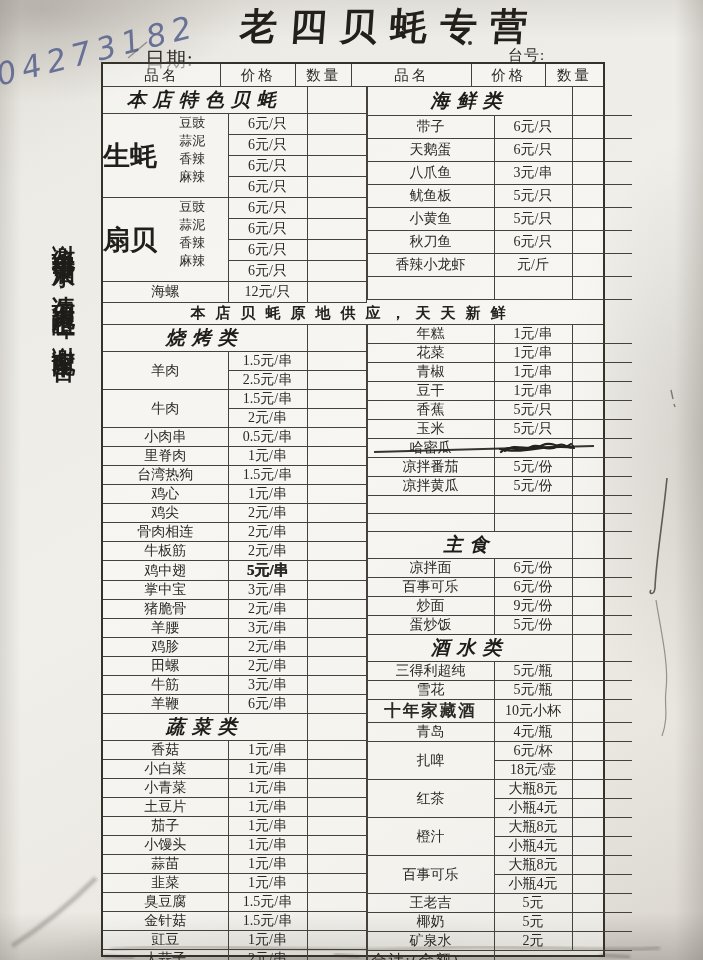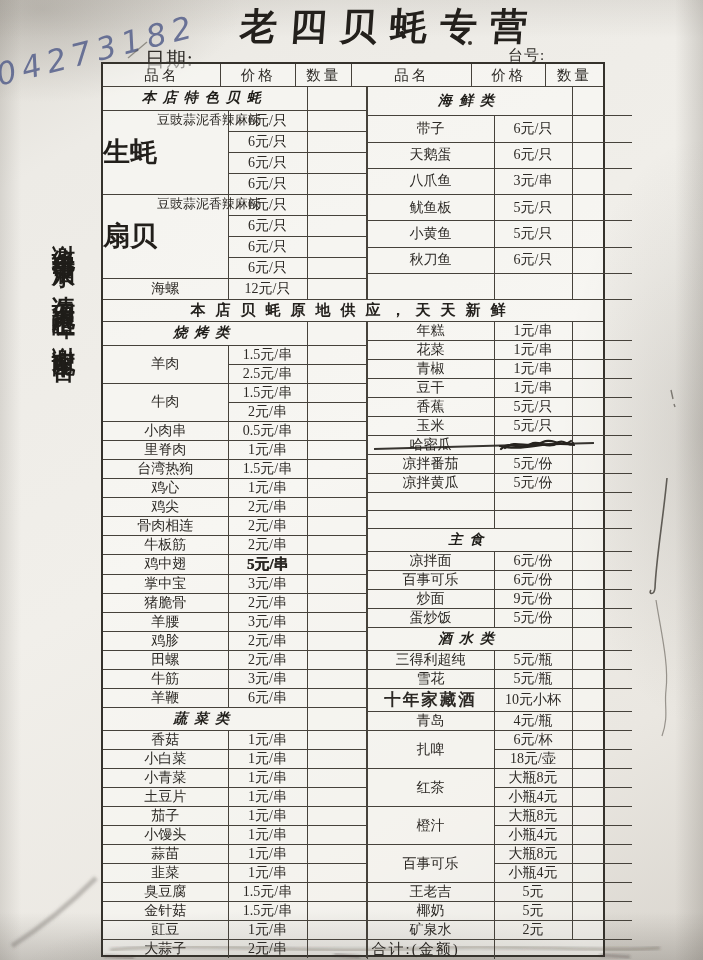--- a/index.html
+++ b/index.html
@@ -52,26 +52,26 @@
   .tbl-right{width:265px;}
   .upper table{height:213px;}
   .lower table{height:634px;}
   td{border:1px solid #46423b;padding:0 2px;text-align:center;font-size:14px;white-space:nowrap;overflow:visible;box-sizing:border-box;color:#2c2925;}
   .upper td{height:21px;}
   .lower td{height:18px;}
   tr:first-child td{border-top:none;}
   .lower tr:last-child td{border-bottom:none;}
   .tbl-left td:first-child{border-left:none;}
   .tbl-right td:last-child{border-right:none;}
-  .section-cell{font-weight:700;font-size:14px;letter-spacing:7px;font-style:italic;color:#1f1d19;}
+  .section-cell{font-weight:700;font-size:19px;letter-spacing:7px;font-style:italic;color:#1f1d19;}
   .section-row td{height:23px;}
   .group-cell{padding:0;}
   .group-flex{display:flex;align-items:center;height:100%;}
   .group-label{width:54px;font-size:27px;font-weight:700;letter-spacing:0;color:#221f1b;}
-  .group-subs{flex:1;display:flex;flex-direction:row;justify-content:flex-start;height:100%;font-size:13px;}
+  .group-subs{flex:1;display:flex;flex-direction:column;justify-content:flex-start;height:100%;font-size:13px;}
   .banner{height:21px;border-bottom:1px solid #46423b;display:flex;align-items:center;justify-content:center;
     font-size:15px;font-weight:600;letter-spacing:10px;color:#25221e;text-align:right;}
   .total-label{text-align:left;padding-left:4px;font-size:15px;letter-spacing:2px;}
   .big-name{font-weight:700;font-size:16.5px;letter-spacing:2px;}
   .pen-price{font-weight:700;font-size:15px;text-shadow:.5px 0 #1c1a16;}
   .struck .name-cell{position:relative;}
   .struck .name-cell::after{
     content:"";position:absolute;left:6px;top:52%;width:220px;
     border-top:2.4px solid rgba(38,35,30,.92);transform:rotate(-1.6deg);z-index:3;
   }
@@ -207,20 +207,25 @@
               <td class="qty-cell"></td>
             </tr>
             <tr class="item-row">
               <td class="name-cell">小黄鱼</td>
               <td class="price-cell">5元/只</td>
               <td class="qty-cell"></td>
             </tr>
             <tr class="item-row">
               <td class="name-cell">秋刀鱼</td>
               <td class="price-cell">6元/只</td>
+              <td class="qty-cell"></td>
+            </tr>
+            <tr class="item-row">
+              <td class="name-cell">香辣小龙虾</td>
+              <td class="price-cell">元/斤</td>
               <td class="qty-cell"></td>
             </tr>
             <tr class="item-row">
               <td class="name-cell"></td>
               <td class="price-cell"></td>
               <td class="qty-cell"></td>
             </tr>
           </tbody>
       </table>
     </div>

